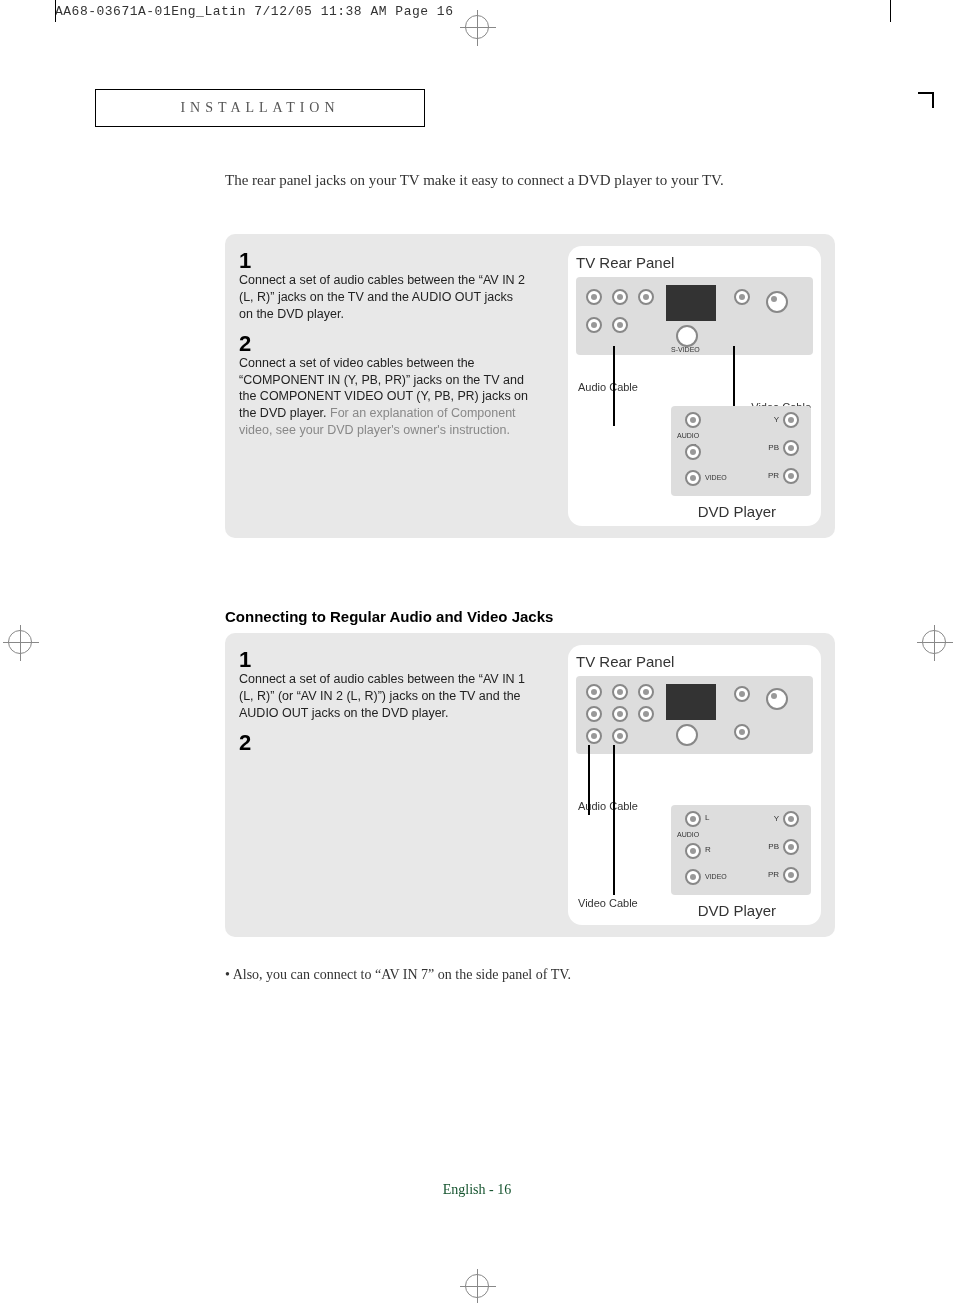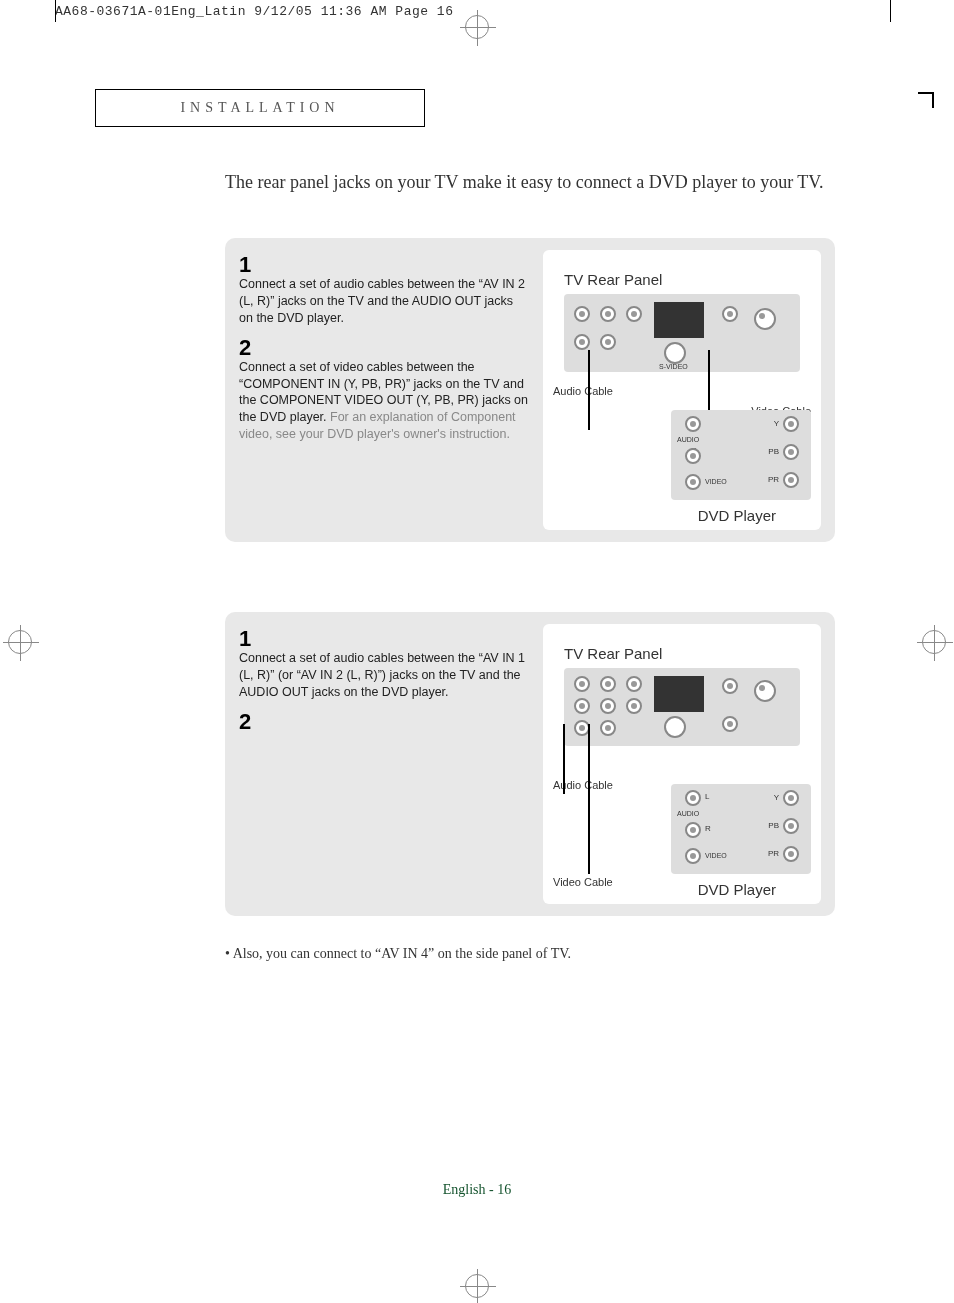--- a/index.html
+++ b/index.html
@@ -55,21 +55,21 @@
     }
     .main-title {
       font-family: Arial, Helvetica, sans-serif;
       font-weight: bold;
       font-size: 26px;
       color: #000;
       margin-bottom: 18px;
     }
     .intro {
       font-family: Georgia, serif;
-      font-size: 18px;
+      font-size: 15px;
       color: #333;
       margin-bottom: 45px;
     }
     .subheading {
       font-family: Arial, Helvetica, sans-serif;
       font-weight: bold;
       font-size: 15px;
       color: #000;
       margin-bottom: 8px;
     }
@@ -79,27 +79,28 @@
       border-radius: 10px;
       padding: 12px 14px;
       display: flex;
       gap: 14px;
       margin-bottom: 30px;
     }
     .steps-col { flex: 0 0 290px; }
     .diagram-col {
       flex: 1;
       background: #fff;
-      border-radius: 6px;
+      border-radius: 14px;
       min-height: 280px;
-      padding: 21px;
+      padding: 8px;
       font-family: Arial, sans-serif;
       font-size: 13px;
       color: #333;
       position: relative;
+      margin-left: 25px;
     }
     .step-num {
       font-family: Arial, Helvetica, sans-serif;
       font-weight: bold;
       font-size: 22px;
       color: #000;
       line-height: 1;
       margin-top: 4px;
     }
     .step-text {
@@ -155,21 +156,21 @@
     .cable-line {
       position: absolute;
       background: #000;
     }
   </style>
 </head>
 <body>
 
 <div class="crop-mark-top"></div>
 <div class="crop-mark-top2"></div>
-<div class="header-line">AA68-03671A-01Eng_Latin  9/12/05  11:36 AM  Page 16</div>
+<div class="header-line">AA68-03671A-01Eng_Latin  7/12/05  11:38 AM  Page 16</div>
 
 <div class="register-top">
     <div class="register"></div>
   </div>
 <div class="register-bottom">
     <div class="register"></div>
   </div>
 <div class="register-left">
     <div class="register"></div>
   </div>
@@ -227,20 +228,21 @@
         <div style="position:absolute;right:32px;top:37px;font-size:8px">PB</div>
         <div class="jack jack-inner" style="right:12px;top:62px"></div>
         <div style="position:absolute;right:32px;top:65px;font-size:8px">PR</div>
       </div>
       <div style="position:absolute;bottom:6px;right:45px;font-size:15px">DVD Player</div>
     </div>
   </div>
 
   <div style="height:40px"></div>
 
+  <div class="subheading">Connecting to Regular Audio and Video Jacks</div>
 
   <div class="instruction-box">
     <div class="steps-col">
       <div class="step-num">1</div>
       <div class="step-text">Connect a set of audio cables between the “AV IN 1 (L, R)” (or “AV IN 2 (L, R)”) jacks on the TV and the AUDIO OUT jacks on the DVD player.</div>
       <div class="step-num">2</div>
     </div>
     <div class="diagram-col">
       <div class="diagram-title">TV Rear Panel</div>
       <div class="panel-box">
@@ -274,16 +276,16 @@
         <div style="position:absolute;right:32px;top:9px;font-size:8px">Y</div>
         <div class="jack jack-inner" style="right:12px;top:34px"></div>
         <div style="position:absolute;right:32px;top:37px;font-size:8px">PB</div>
         <div class="jack jack-inner" style="right:12px;top:62px"></div>
         <div style="position:absolute;right:32px;top:65px;font-size:8px">PR</div>
       </div>
       <div style="position:absolute;bottom:6px;right:45px;font-size:15px">DVD Player</div>
     </div>
   </div>
 
-  <p class="bullet-note">•   Also, you can connect to “AV IN 4” on the side panel of TV.</p>
+  <p class="bullet-note">•   Also, you can connect to “AV IN 7” on the side panel of TV.</p>
 </div>
 
 <div class="page-footer">English - 16</div>
 
 </body></html>

